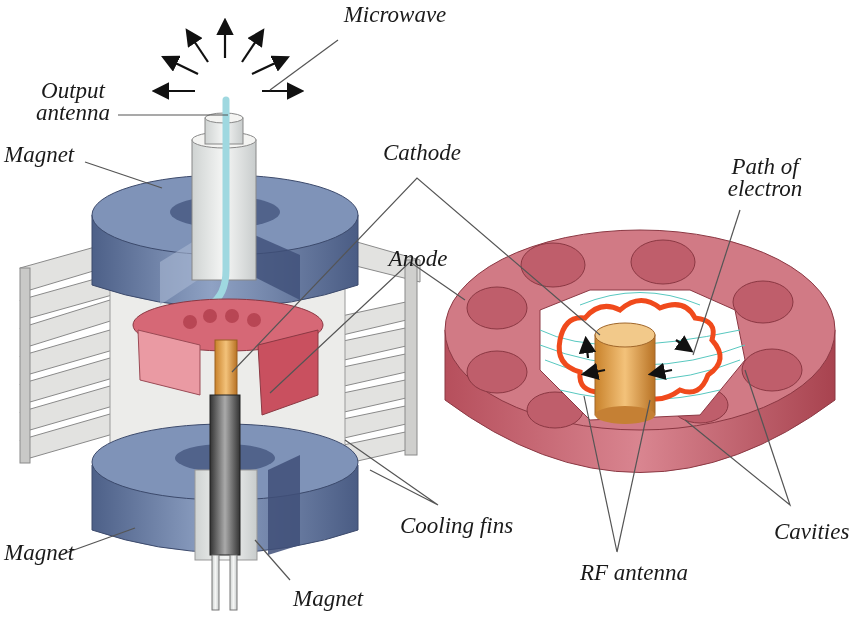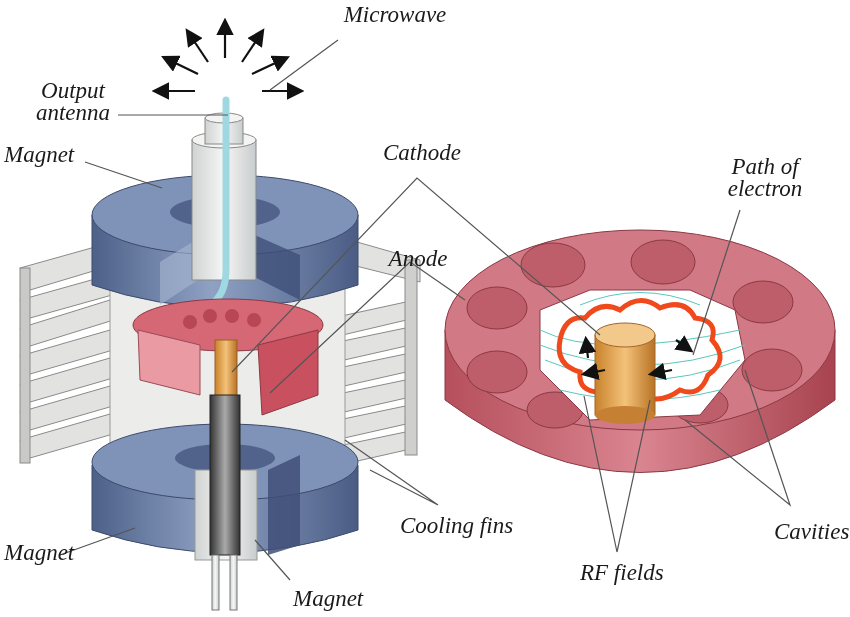--- a/index.html
+++ b/index.html
@@ -198,15 +198,15 @@
 <div class="label left" style="left:4px; top:144px;">Magnet</div>
 <div class="label" style="left:372px; top:142px; width:100px;">Cathode</div>
 <div class="label" style="left:383px; top:248px; width:70px;">Anode</div>
 <div class="label" style="left:715px; top:156px; width:100px;">
   <div>Path of</div>
   <div>electron</div>
 </div>
 <div class="label left" style="left:400px; top:515px;">Cooling fins</div>
 <div class="label left" style="left:4px; top:542px;">Magnet</div>
 <div class="label left" style="left:293px; top:588px;">Magnet</div>
-<div class="label left" style="left:580px; top:562px;">RF fields</div>
+<div class="label left" style="left:580px; top:562px;">RF antenna</div>
 <div class="label left" style="left:774px; top:510px;margin-top:11px;">Cavities</div>
 </div>
 
 </body></html>

